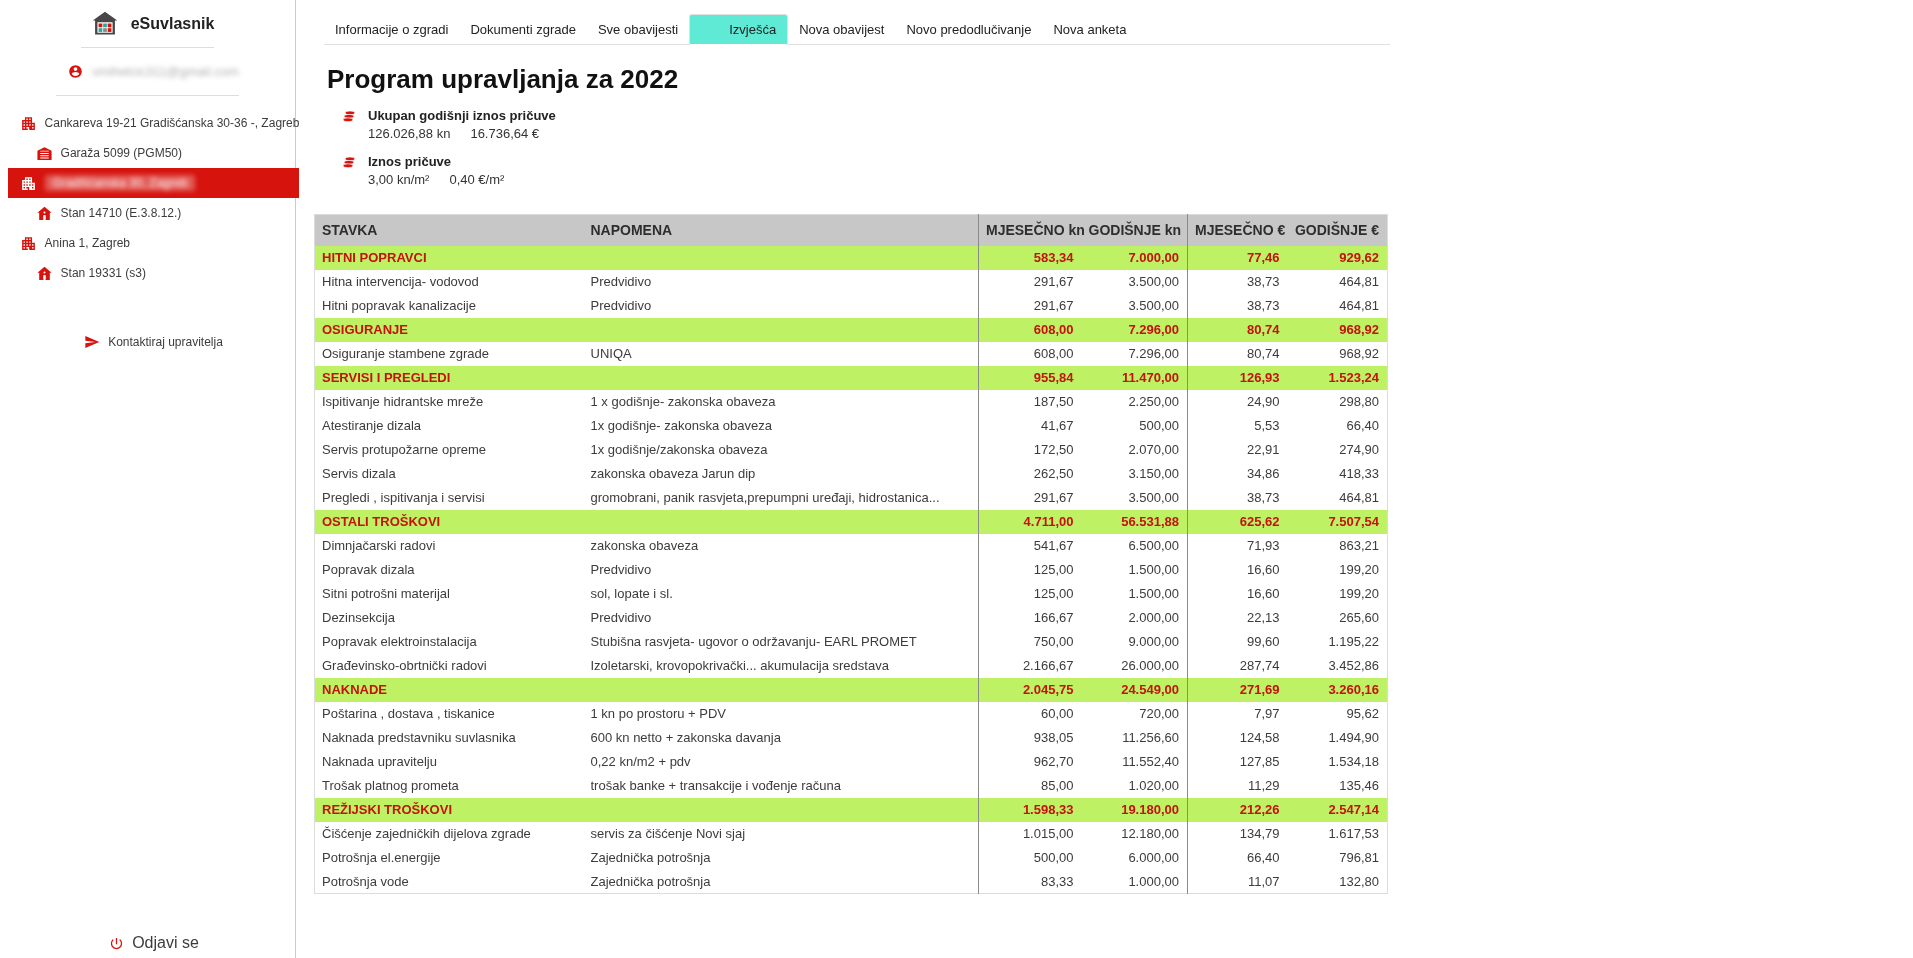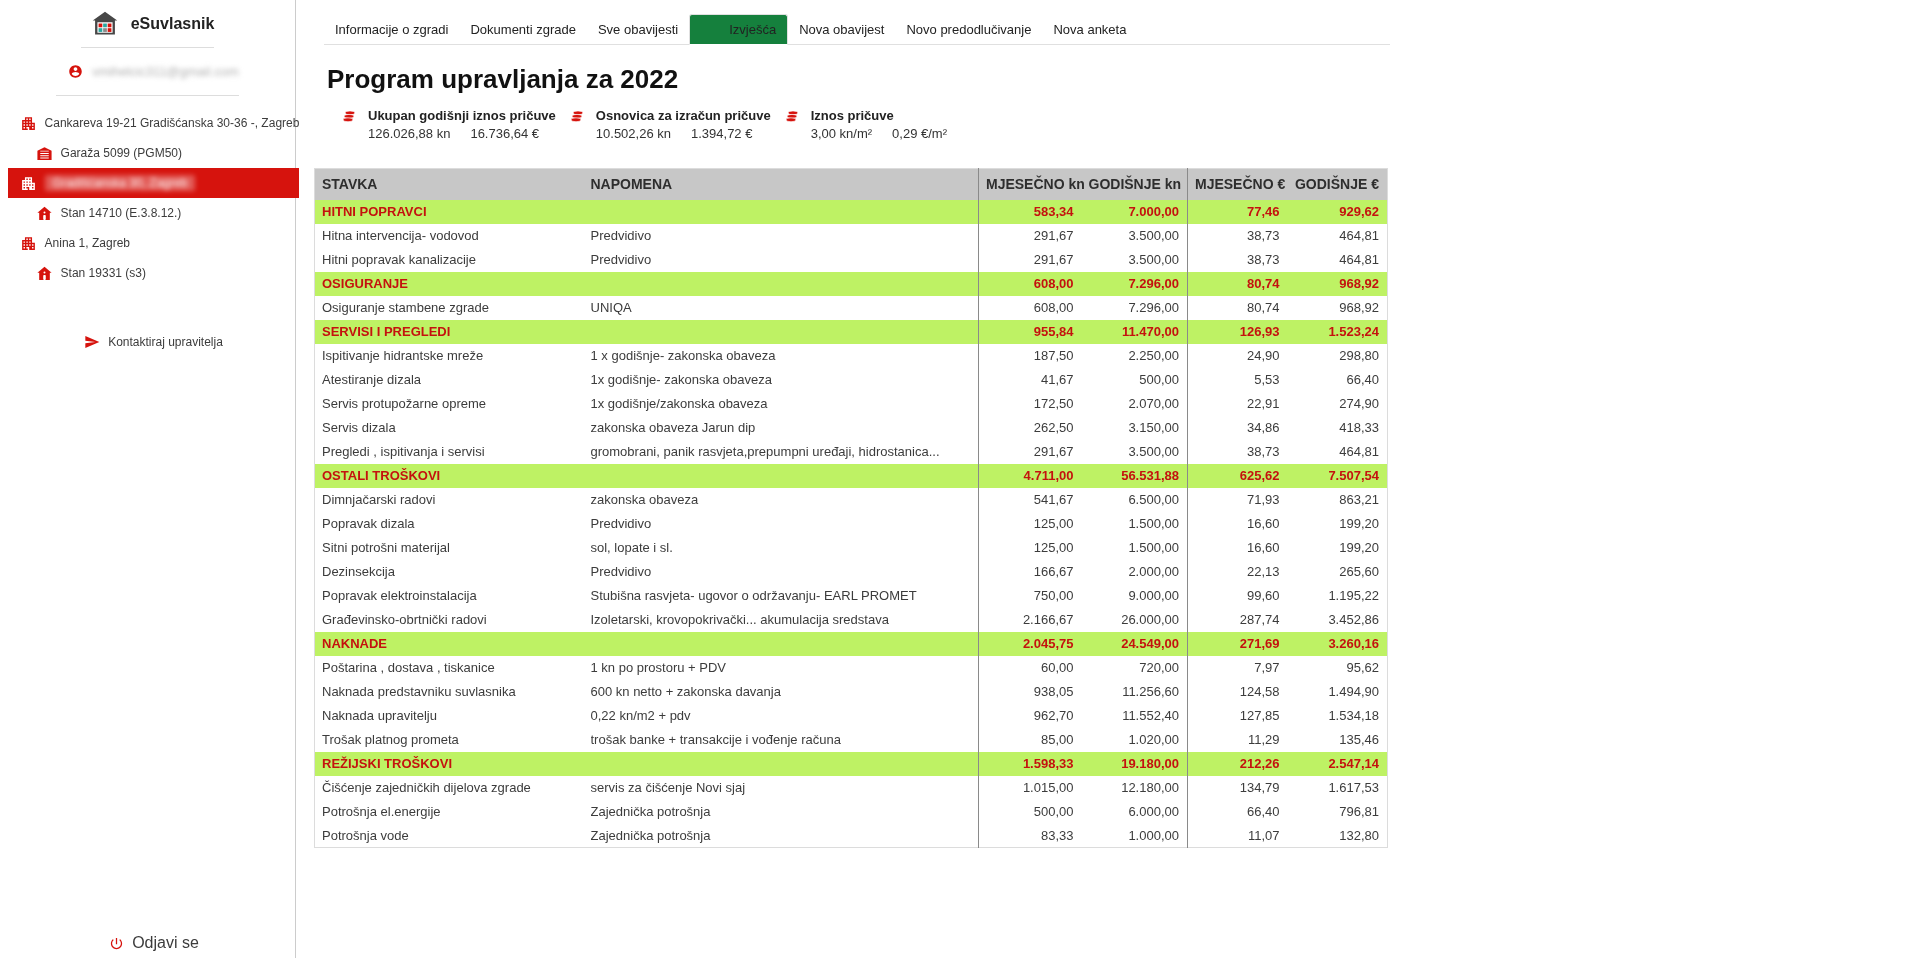--- a/index.html
+++ b/index.html
@@ -61,25 +61,25 @@
   .tabbar {
     display:flex; align-items:flex-end;
     margin:14px 0 0 10px; width:1066px;
     border-bottom:1px solid #e0e0e0;
   }
   .tab {
     padding:7px 11px; font-size:13px; color:#222; cursor:pointer;
     white-space:nowrap; position:relative;
   }
   .tab.active {
-    background:#15803d; border:1px solid #e0e0e0; border-bottom:1px solid #fff;
+    background:#5eead4; border:1px solid #e0e0e0; border-bottom:1px solid #fff;
     margin-bottom:-1px; border-radius:3px 3px 0 0;padding-left:39px;
   }
   .page-title { font-size:26px; line-height:26px; font-weight:bold; color:#111; margin:21px 0 0 13px; }
-  .summary { margin:16px 0 0 27px; display:flex; flex-direction:row; gap:13px; }
+  .summary { margin:16px 0 0 27px; display:flex; flex-direction:column; gap:13px; }
   .summary-item { display:flex; gap:11px; }
   .summary-item .icon { width:16px; height:16px; color:#d6130d; margin-top:1px; flex:0 0 auto; }
   .summary-label { font-size:13px; font-weight:bold; color:#222; }
   .summary-values { font-size:13px; color:#333; margin-top:3px; display:flex; gap:20px; }
   
   .table-wrap { margin-top:27px; }
   table.program {
     border-collapse:collapse; table-layout:fixed; width:1073px;
     font-size:13px; color:#3c3c3c;
     border:1px solid #dcdcdc;
@@ -239,40 +239,24 @@
   </div>
       <div class="summary-item">
     <span class="icon">
           <svg viewBox="0 0 24 24" xmlns="http://www.w3.org/2000/svg">
     <ellipse cx="13.5" cy="5.8" rx="7.3" ry="2.9" fill="currentColor" stroke="#fff" stroke-width="1"></ellipse>
     <ellipse cx="12" cy="11" rx="7.3" ry="2.9" fill="currentColor" stroke="#fff" stroke-width="1"></ellipse>
     <ellipse cx="10.5" cy="16.2" rx="7.3" ry="2.9" fill="currentColor" stroke="#fff" stroke-width="1"></ellipse>
   </svg>
         </span>
     <div>
-      <div class="summary-label">Osnovica za izračun pričuve</div>
-      <div class="summary-values">
-        <span>10.502,26 kn</span>
-        <span>1.394,72 €</span>
-      </div>
-    </div>
-  </div>
-      <div class="summary-item">
-    <span class="icon">
-          <svg viewBox="0 0 24 24" xmlns="http://www.w3.org/2000/svg">
-    <ellipse cx="13.5" cy="5.8" rx="7.3" ry="2.9" fill="currentColor" stroke="#fff" stroke-width="1"></ellipse>
-    <ellipse cx="12" cy="11" rx="7.3" ry="2.9" fill="currentColor" stroke="#fff" stroke-width="1"></ellipse>
-    <ellipse cx="10.5" cy="16.2" rx="7.3" ry="2.9" fill="currentColor" stroke="#fff" stroke-width="1"></ellipse>
-  </svg>
-        </span>
-    <div>
       <div class="summary-label">Iznos pričuve</div>
       <div class="summary-values">
         <span>3,00 kn/m²</span>
-        <span>0,29 €/m²</span>
+        <span>0,40 €/m²</span>
       </div>
     </div>
   </div>
     </div>
   <div class="table-wrap">
     <table class="program">
       <colgroup>
         <col style="width:276px">
           <col style="width:388px">
           <col style="width:103px">

